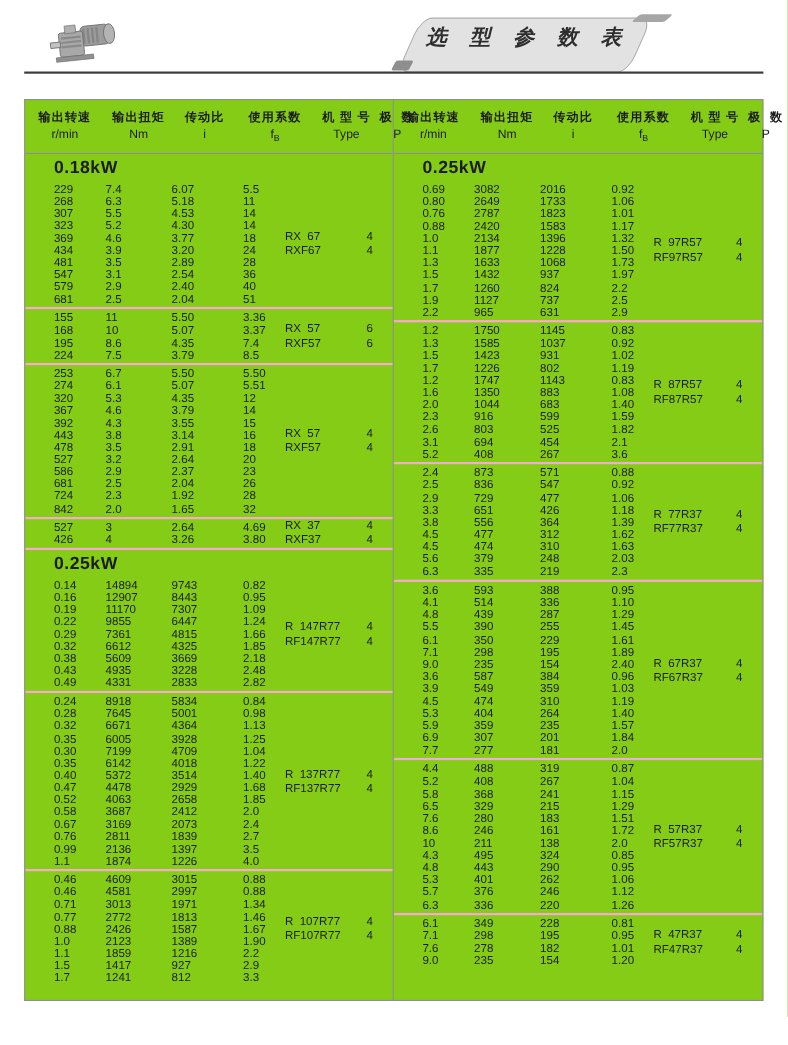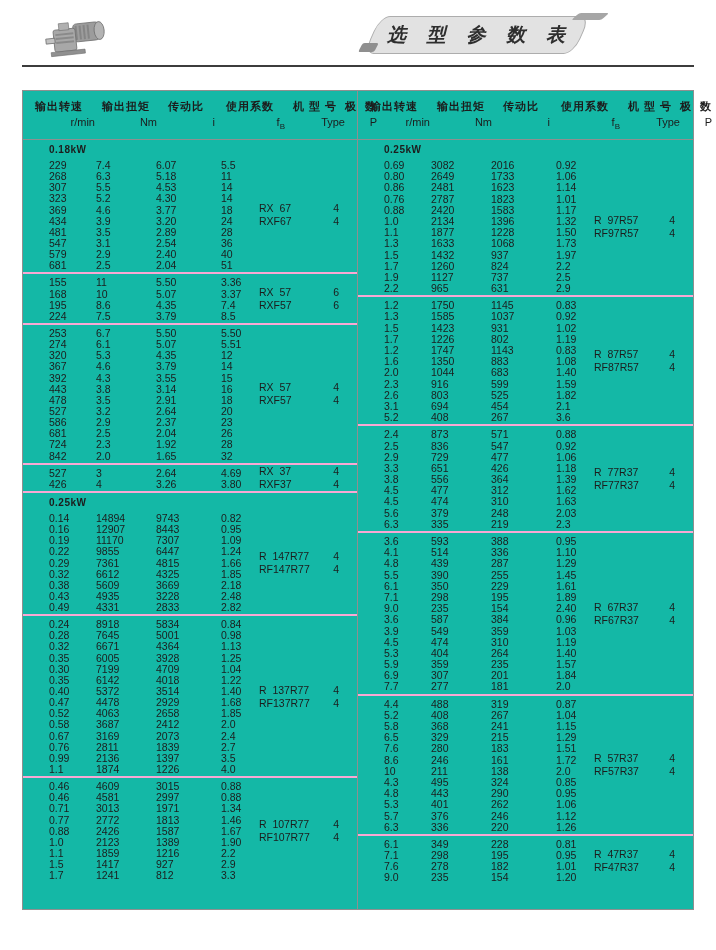--- a/index.html
+++ b/index.html
@@ -5,21 +5,21 @@
   html,body { margin:0; padding:0; }
   body {
     width:716px; height:950px; background:#ffffff; position:relative;
     font-family:"Liberation Sans", sans-serif; color:#1c1c1c;
     overflow:hidden;
   }
   .page { position:absolute; inset:0; }
 
   
   .logo { position:absolute; left:40px; top:14px; width:72px; height:48px; }
-  .banner { position:absolute; left:372px; top:16px; width:210px; height:38px; }
+  .banner { position:absolute; left:372px; top:16px; width:210px; height:50px; }
   .banner-bg {
     position:absolute; inset:0; background:#e2e2e2; border:1px solid #adadad;
     border-radius:10px / 15px; transform:skewX(-24deg);
   }
   .banner-bg::before { 
     content:""; position:absolute; left:-7px; bottom:1px; width:16px; height:9px;
     background:#8f8f8f; transform:skewX(-4deg); border-radius:2px;
   }
   .banner-bg::after { 
     content:""; position:absolute; right:-16px; top:-4px; width:30px; height:7px;
@@ -29,37 +29,37 @@
     position:absolute; inset:0; line-height:38px; text-align:center;
     font-weight:bold; font-style:italic; font-size:19px; letter-spacing:8px;
     padding-left:6px; color:#2e2e2e;
     font-family:"Liberation Serif", serif;
   }
   .rule { position:absolute; left:22px; right:22px; top:65px; border-top:2.5px solid #3c3c3c; }
 
   
   .table {
     position:absolute; left:22px; top:90px; width:672px; height:820px;
-    border:1px solid #8f8f8f; display:flex; box-sizing:border-box; background:#14b8a6;
+    border:1px solid #8f8f8f; display:flex; box-sizing:border-box; background:#84cc16;
   }
   .half { width:50%; box-sizing:border-box; display:flex; flex-direction:column; }
   .half-left { border-right:1px solid #8f8f8f; }
   .thead {
     height:49px; border-bottom:1px solid #8f8f8f; box-sizing:border-box;
     display:grid; grid-template-columns:72px 62px 58px 70px 60px 1fr;
     align-content:center;
   }
   .hcell { text-align:center; }
   .hcell .cn { font-size:11px; font-weight:bold; letter-spacing:1px; white-space:pre; }
-  .hcell .en { font-size:11px; margin-top:2px;text-align:right; }
+  .hcell .en { font-size:11px; margin-top:2px; }
   .hcell sub { font-size:8px; }
   .tbody { flex:1; overflow:hidden; }
 
   .section.sep, .block.sep { border-top:2px solid #f9a8d4; }
-  .power { font-weight:bold; font-size:10px; padding:4px 0 2px 26px; letter-spacing:0.5px; }
+  .power { font-weight:bold; font-size:16px; padding:4px 0 2px 26px; letter-spacing:0.5px; }
   .block { position:relative; padding:2px 0; }
   .row {
     display:grid; grid-template-columns:47px 60px 65px 1fr;
     padding-left:26px; align-items:center; font-size:10.5px;
   }
   .half-left  .row { height:11.15px; }
   .half-right .row { height:11.2px; }
   .row span { white-space:pre; }
   .typebox {
     position:absolute; left:236px; right:2px; top:50%; transform:translateY(-50%);
@@ -619,26 +619,20 @@
                 <span>2016</span>
                 <span>0.92</span>
               </div>
               <div class="row">
                 <span>0.80</span>
                 <span>2649</span>
                 <span>1733</span>
                 <span>1.06</span>
               </div>
               <div class="row">
-                <span>0.86</span>
-                <span>2481</span>
-                <span>1623</span>
-                <span>1.14</span>
-              </div>
-              <div class="row">
                 <span>0.76</span>
                 <span>2787</span>
                 <span>1823</span>
                 <span>1.01</span>
               </div>
               <div class="row">
                 <span>0.88</span>
                 <span>2420</span>
                 <span>1583</span>
                 <span>1.17</span>

